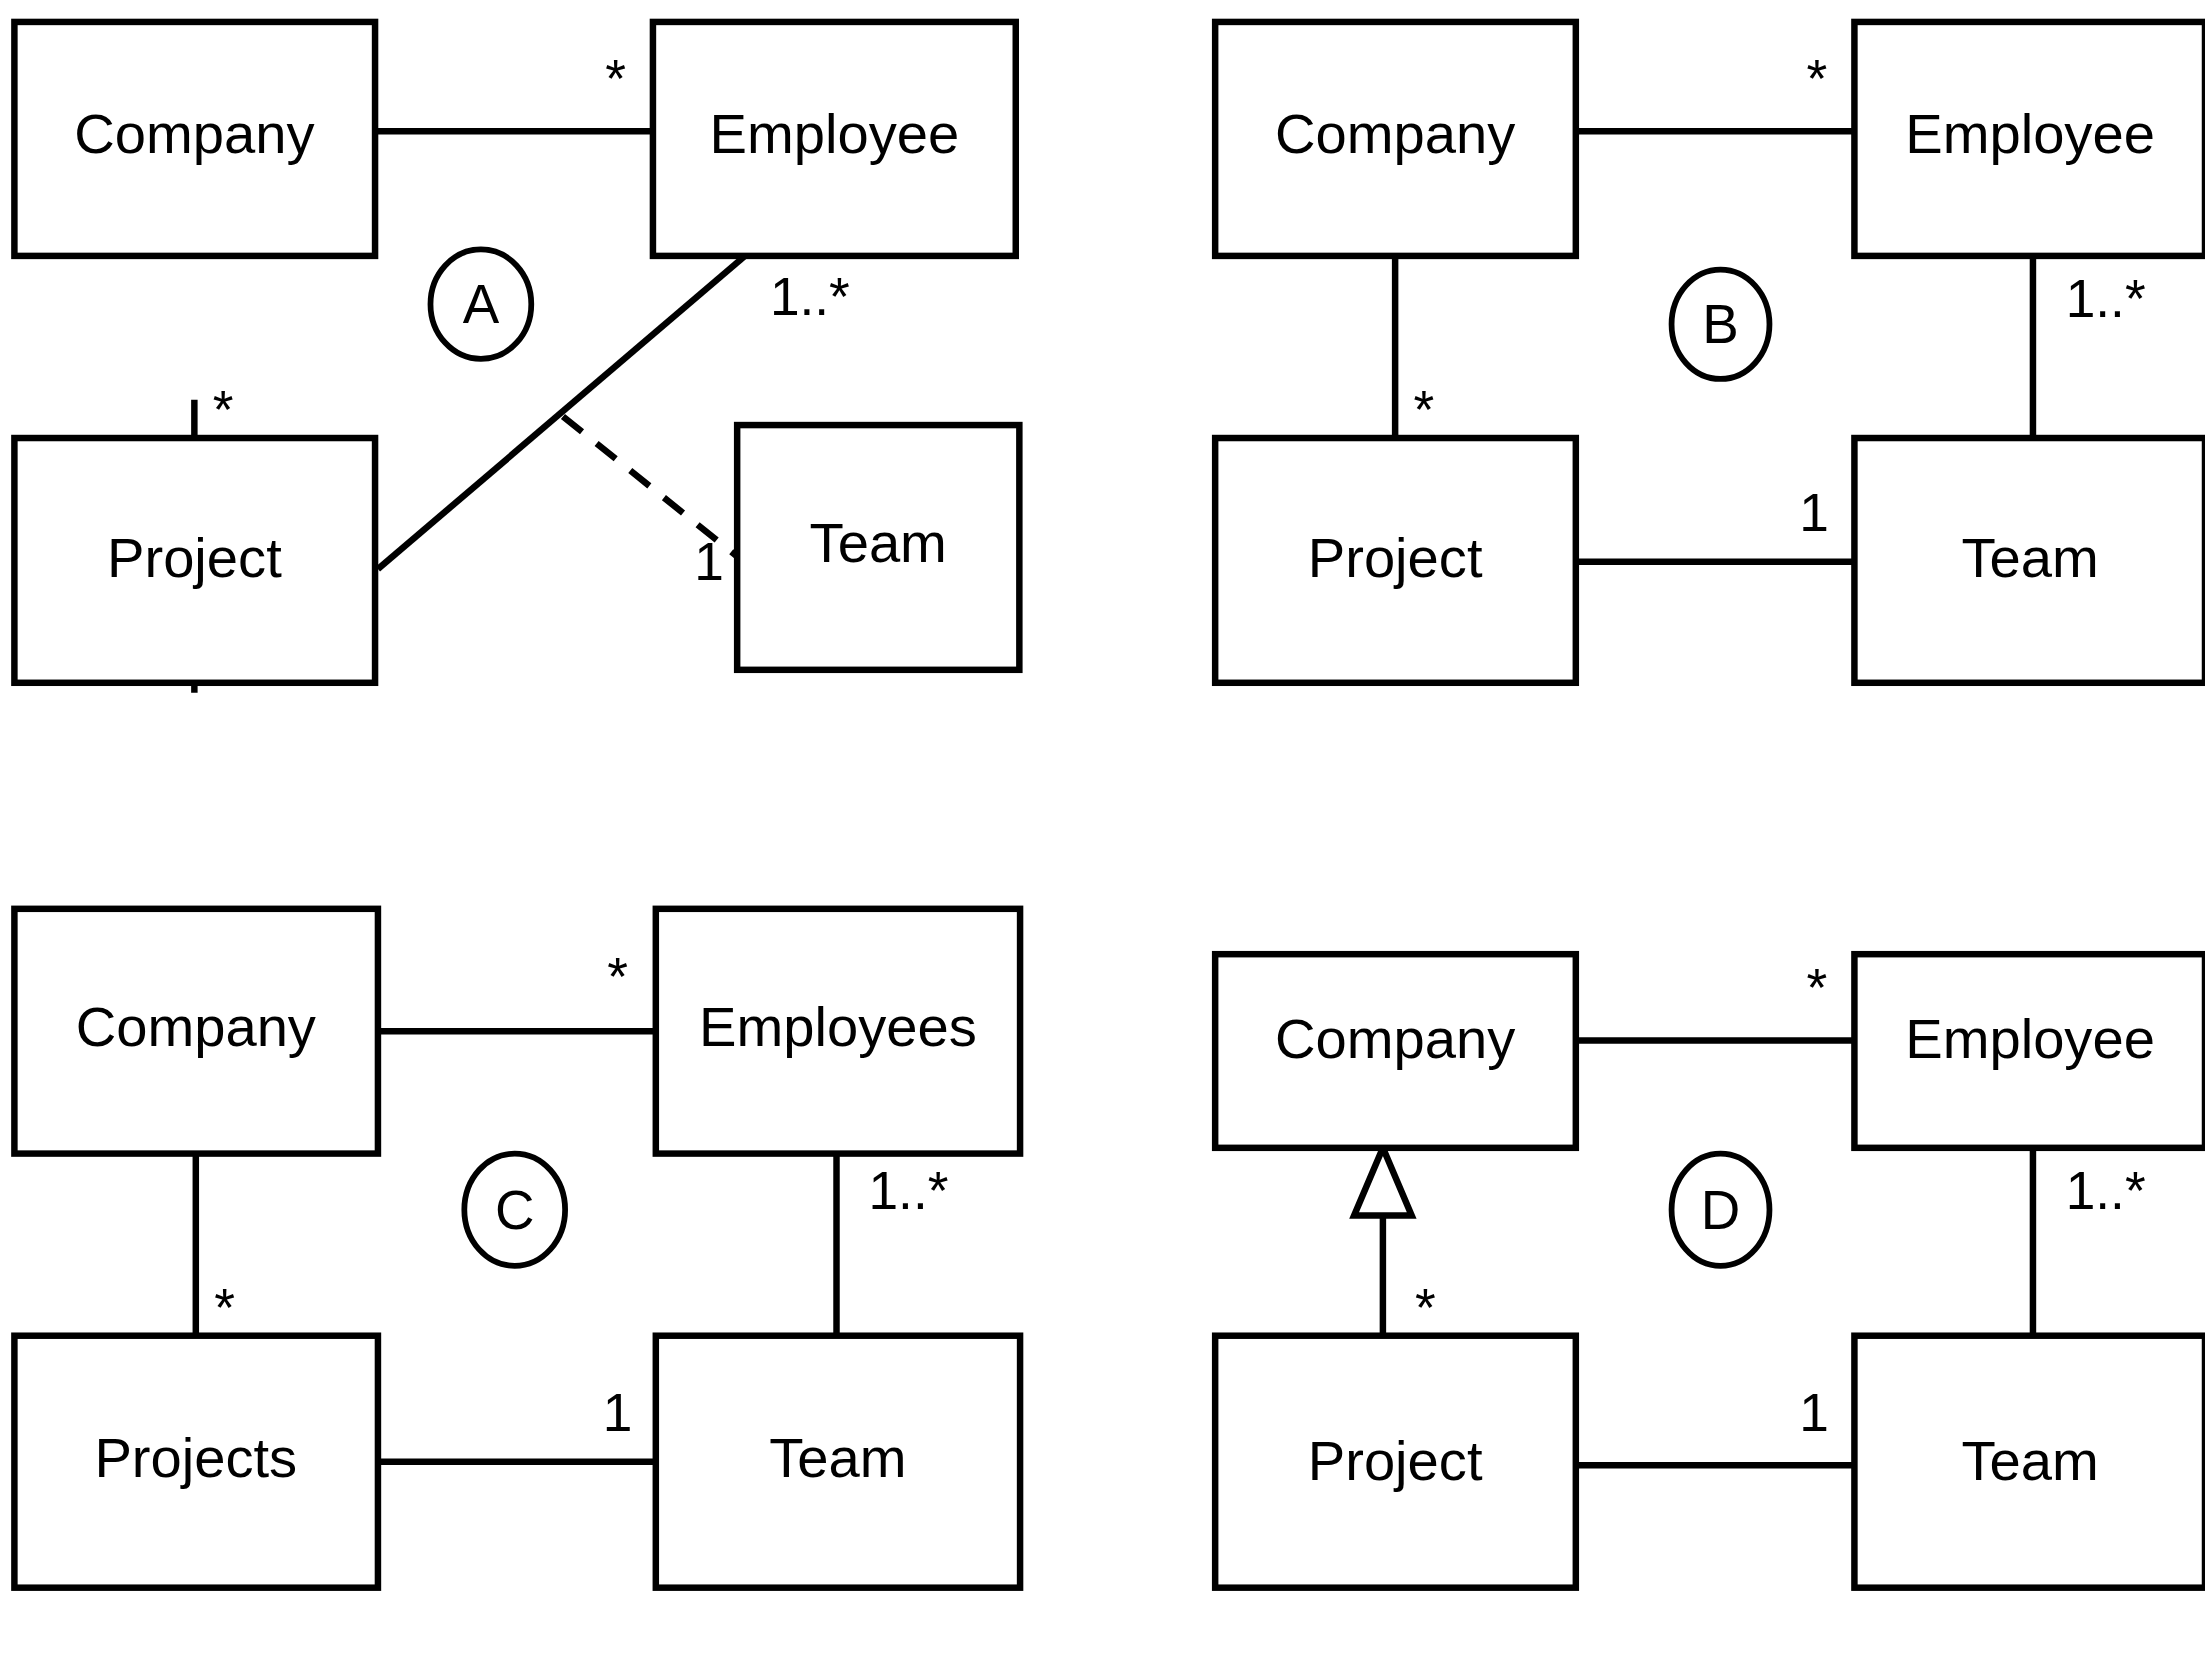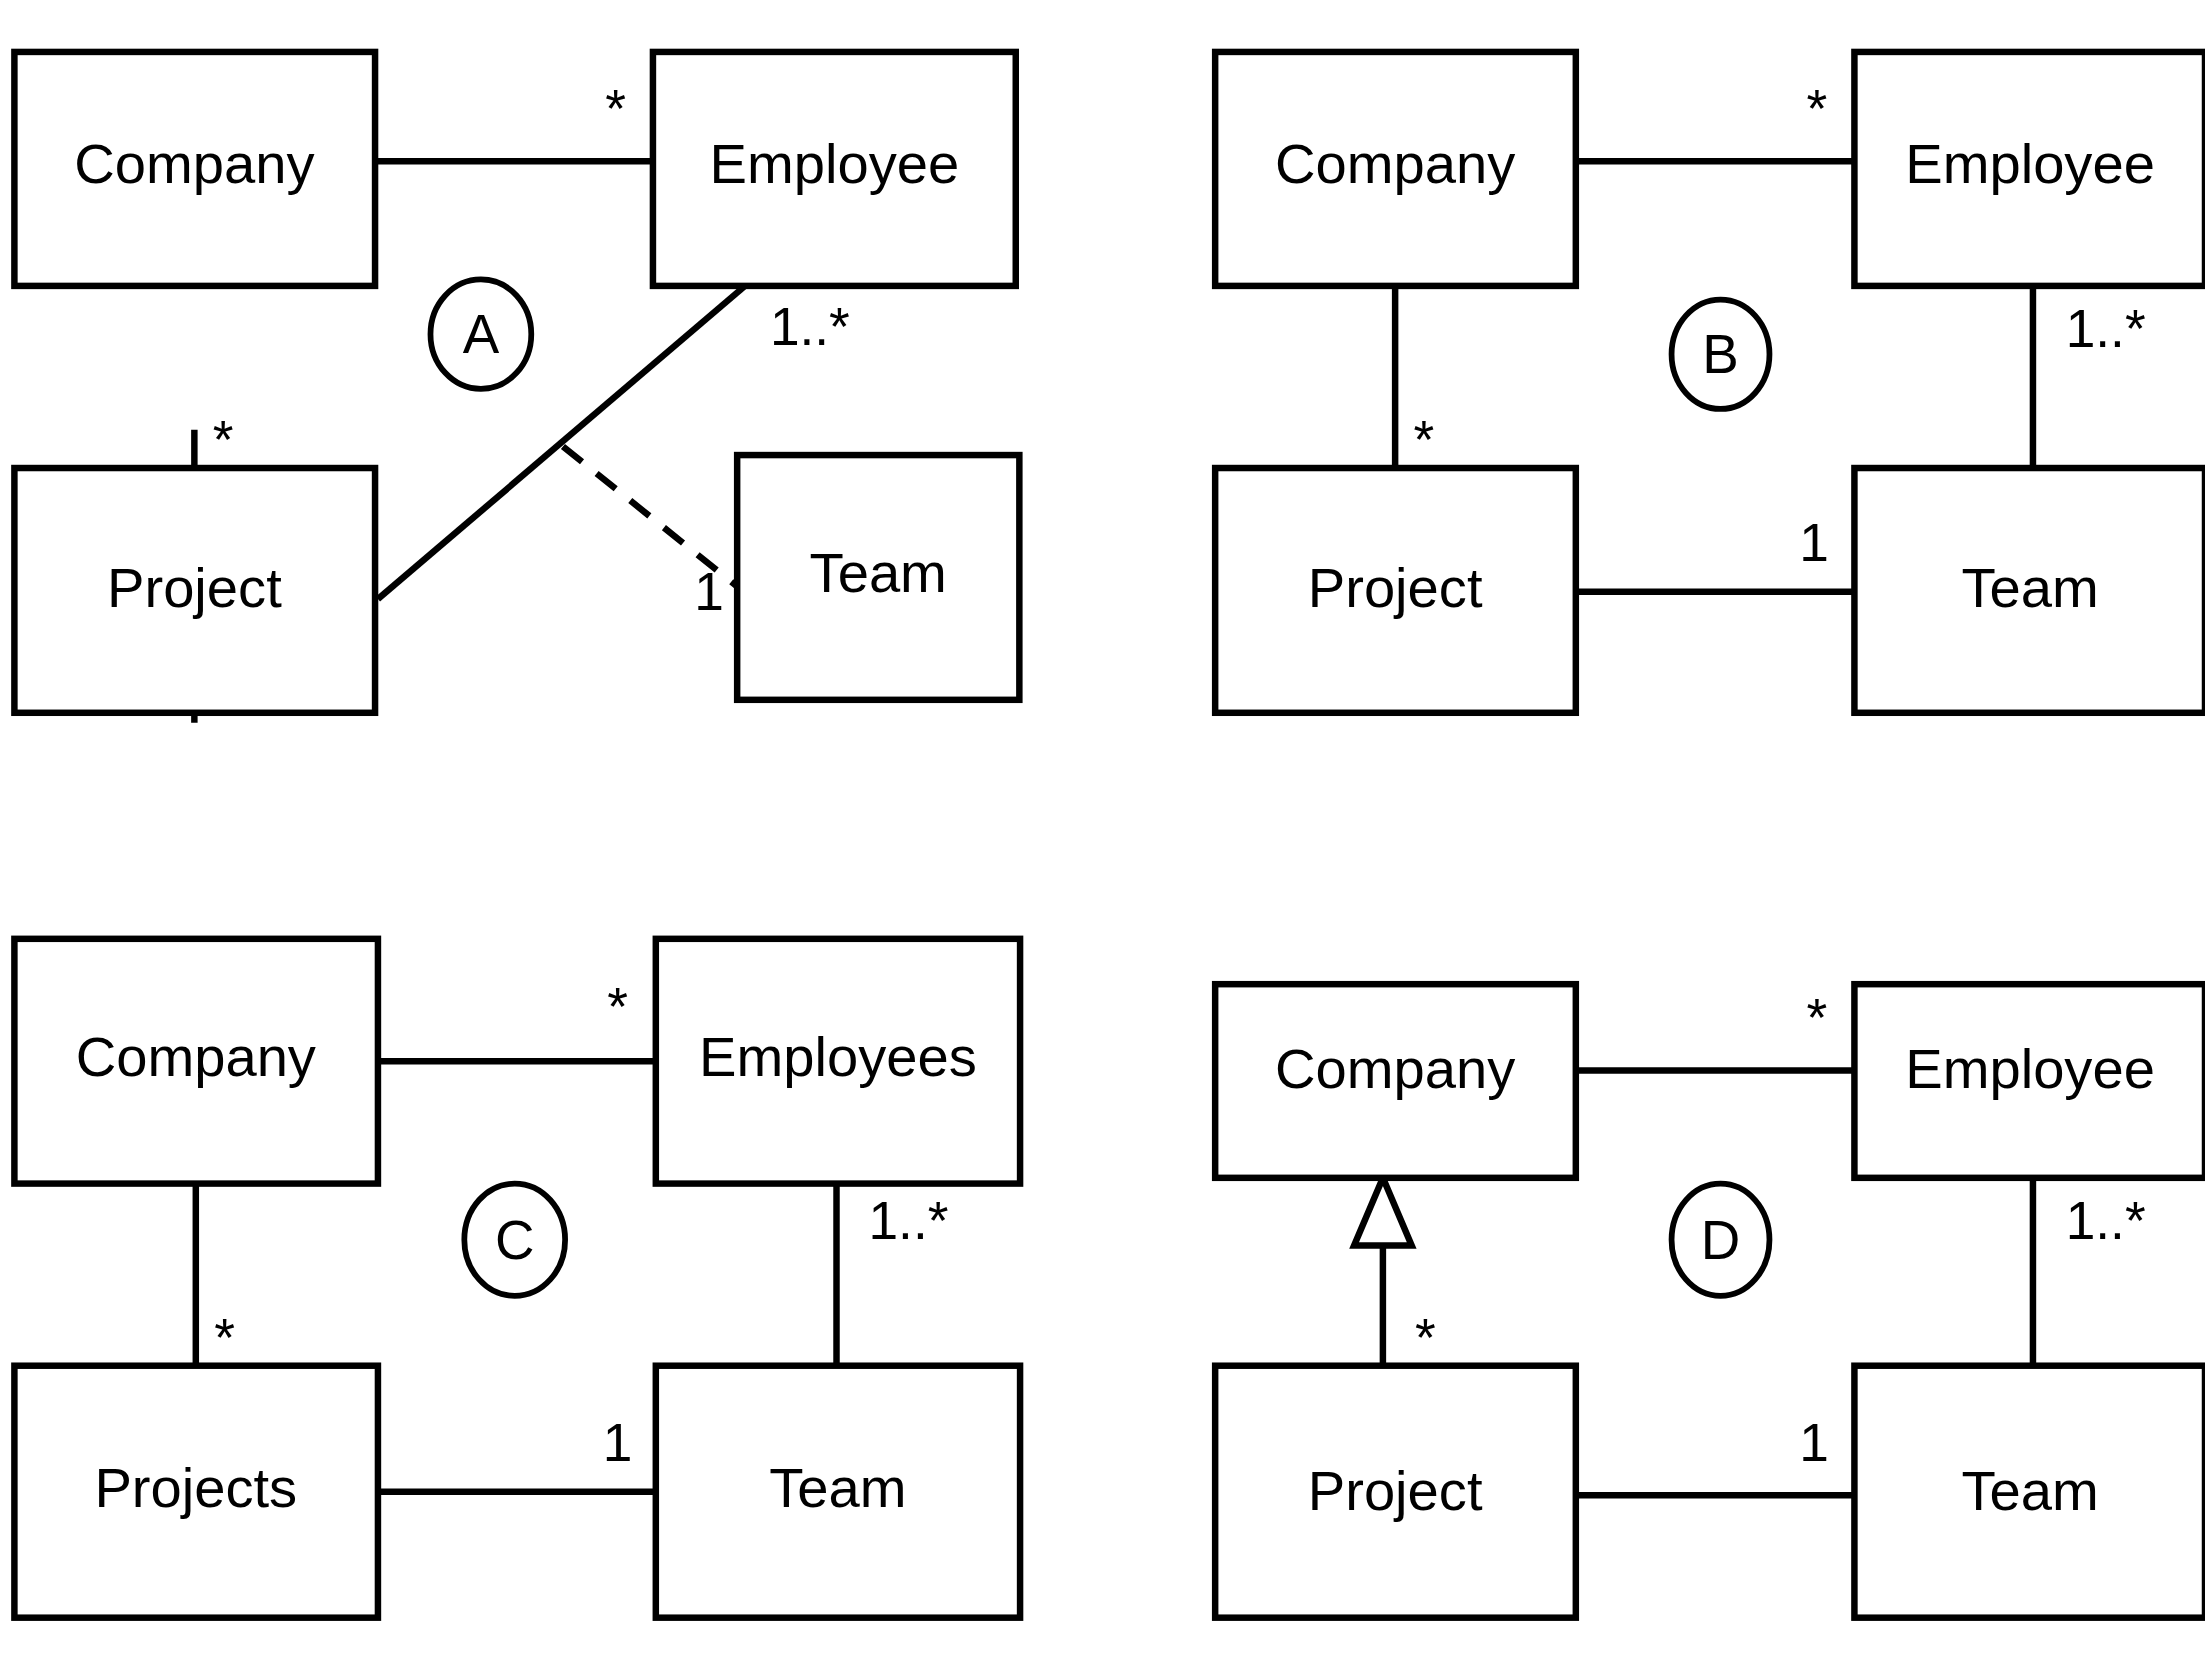--- a/index.html
+++ b/index.html
@@ -11,21 +11,20 @@
     width: 2205px;
     height: 1660px;
     font-family: "Liberation Sans", sans-serif;
     overflow: hidden;
   }
   #diagram-root {
     position: relative;
     width: 2205px;
     height: 1368px;
     background: #ffffff;
-    margin-top: 30px;
   }
   svg.uml-canvas {
     display: block;
     width: 2205px;
     height: 1660px;
   }
   .box-shape {
     fill: #ffffff;
     stroke: #000000;
     stroke-width: 9;

